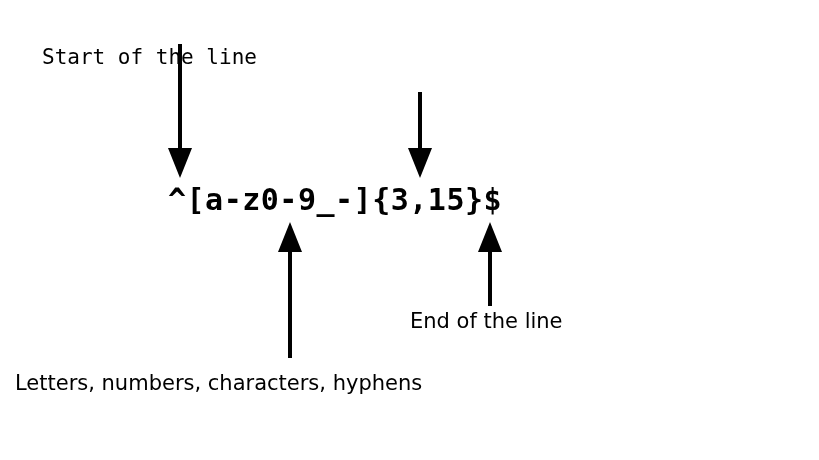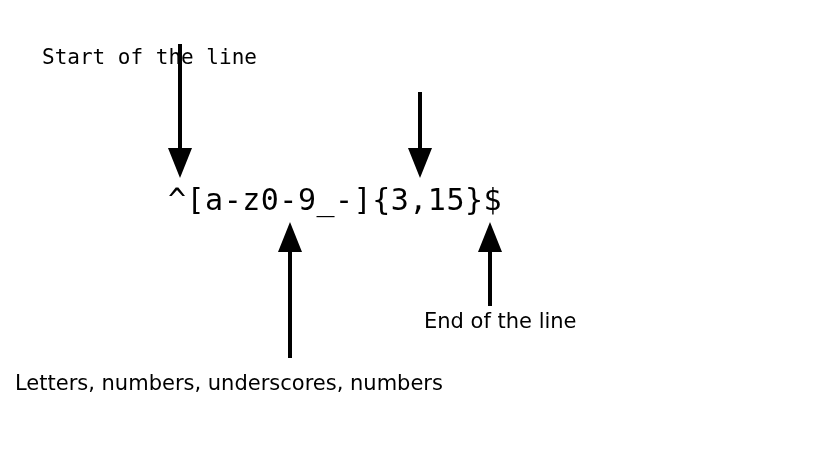--- a/index.html
+++ b/index.html
@@ -25,33 +25,33 @@
     line-height: 1;
   }
   .lbl-mono {
     font-family: "DejaVu Sans Mono", monospace;
   }
   #regex {
     position: absolute;
     left: 168px;
     top: 182px;
     font-family: "DejaVu Sans Mono", monospace;
-    font-weight: normal;
+    font-weight: bold;
     font-size: 30px;
     letter-spacing: 0.5px;
     white-space: pre;
     color: #000000;
   }
   .arrow-svg {
     position: absolute;
     overflow: visible;
   }
   #label-start { left: 42px;  top: 17px; margin-top: 30px; }
   #label-len   { left: 272px; top: 60px; }
-  #label-end   { left: 424px; top: 311px; }
+  #label-end   { left: 410px; top: 311px; }
   #label-chars { left: 15px;  top: 373px; }
 </style>
 </head>
 <body>
 
 <div id="canvas">
 
   <div class="lbl lbl-mono" id="label-start">Start of the line</div>
 
   <svg class="arrow-svg" style="left:160px; top:40px; width:40px; height:140px;" viewBox="0 0 40 140">
@@ -72,15 +72,15 @@
     <polygon points="20,0 8,30 32,30" fill="#000000"></polygon>
   </svg>
 
   <div class="lbl" id="label-end">End of the line</div>
 
   <svg class="arrow-svg" style="left:270px; top:222px; width:40px; height:140px;" viewBox="0 0 40 140">
     <line x1="20" y1="136" x2="20" y2="18" stroke="#000000" stroke-width="4"></line>
     <polygon points="20,0 8,30 32,30" fill="#000000"></polygon>
   </svg>
 
-  <div class="lbl" id="label-chars">Letters, numbers, underscores, numbers</div>
+  <div class="lbl" id="label-chars">Letters, numbers, characters, hyphens</div>
 
 </div>
 
 </body></html>

